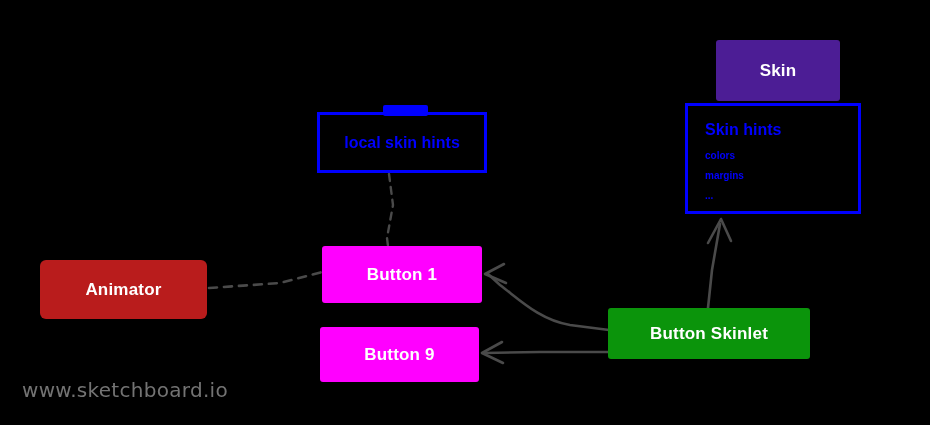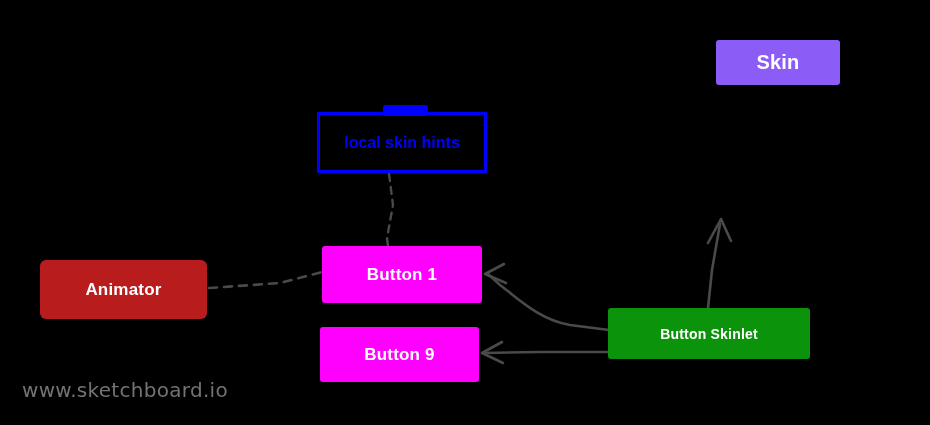--- a/index.html
+++ b/index.html
@@ -41,23 +41,23 @@
     font-weight: bold;
     font-size: 17px;
     border-radius: 3px;
     letter-spacing: 0.2px;
   }
 
   .node-skin {
     left: 716px;
     top: 40px;
     width: 124px;
-    height: 45px;
-    background: #8b5cf6;
-    font-size: 20px;
+    height: 61px;
+    background: #4c1d95;
+    font-size: 17px;
   }
 
   .node-animator {
     left: 40px;
     top: 260px;
     width: 167px;
     height: 59px;
     background: #b91c1c;
     border-radius: 6px;
   }
@@ -77,21 +77,21 @@
     height: 55px;
     background: #ff00ff;
   }
 
   .node-skinlet {
     left: 608px;
     top: 308px;
     width: 202px;
     height: 51px;
     background: #0b940b;
-    font-size: 14px;
+    font-size: 17px;
   }
 
   
   .outlined {
     border: 3px solid #0000fe;
     background: transparent;
     color: #0000fe;
   }
 
   .node-local-hints {
@@ -167,20 +167,26 @@
     <path d="M 502 342 L 482 353 L 503 363" stroke="#4a4a4a" stroke-width="2.6" fill="none" stroke-linecap="round" stroke-linejoin="round"></path>
 
     <path d="M 708 308 L 712 270 L 720 224" stroke="#4a4a4a" stroke-width="2.6" fill="none" stroke-linecap="round"></path>
     <path d="M 708 243 L 721 219 L 731 241" stroke="#4a4a4a" stroke-width="2.6" fill="none" stroke-linecap="round" stroke-linejoin="round"></path>
   </svg>
 
   <div class="node filled node-skin">
     <span>Skin</span>
   </div>
 
+  <div class="node outlined node-skin-hints">
+    <div class="sh-title">Skin hints</div>
+    <div class="sh-item">colors</div>
+    <div class="sh-item">margins</div>
+    <div class="sh-item">...</div>
+  </div>
 
   <div class="tab tab-local"></div>
   <div class="node outlined node-local-hints">
     <span class="note-title">local skin hints</span>
   </div>
 
   <div class="node filled node-animator">
     <span>Animator</span>
   </div>
 

